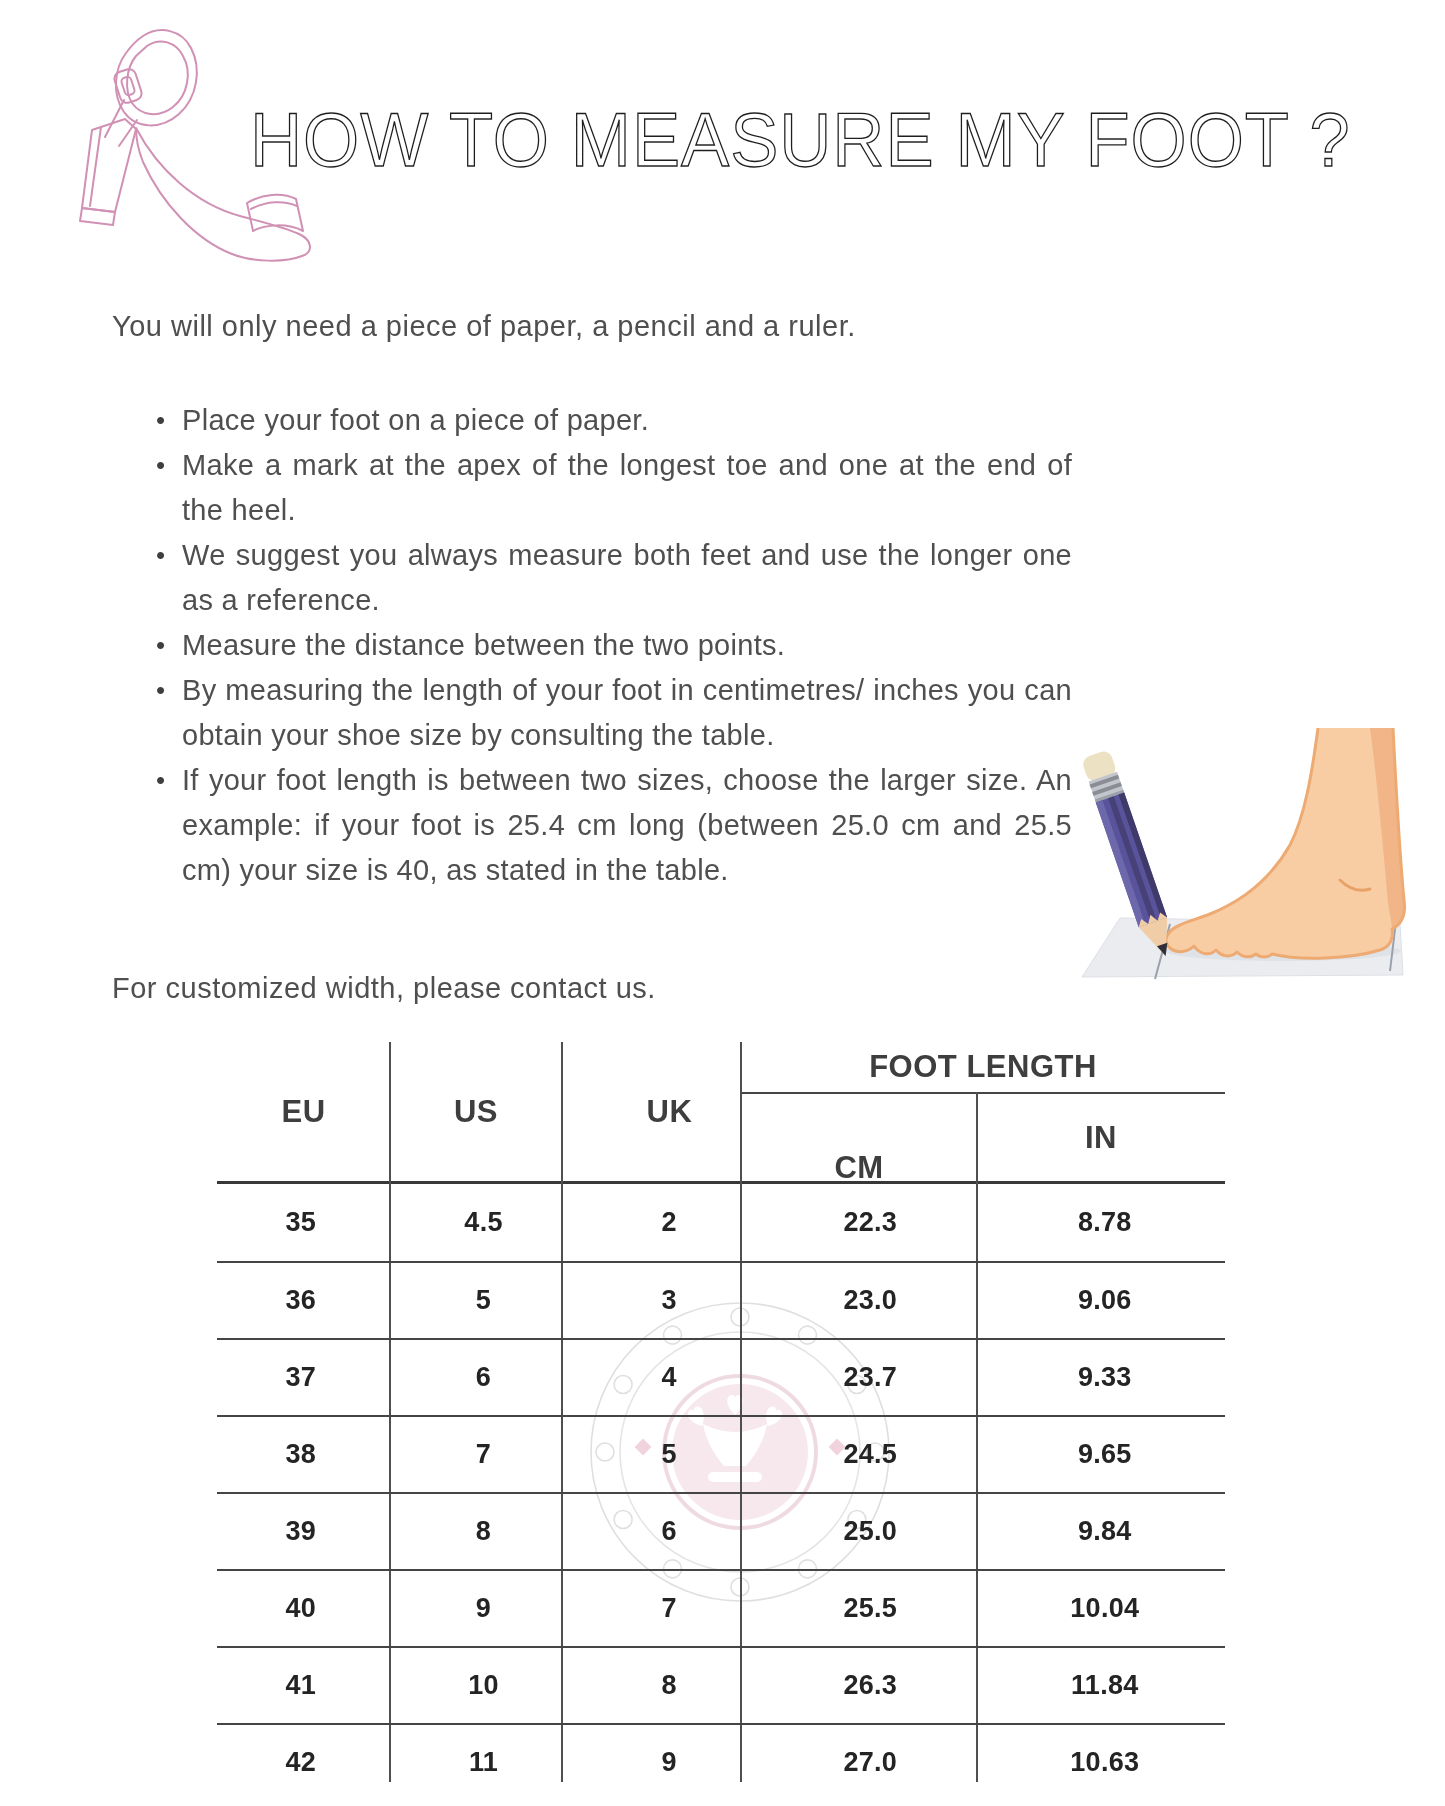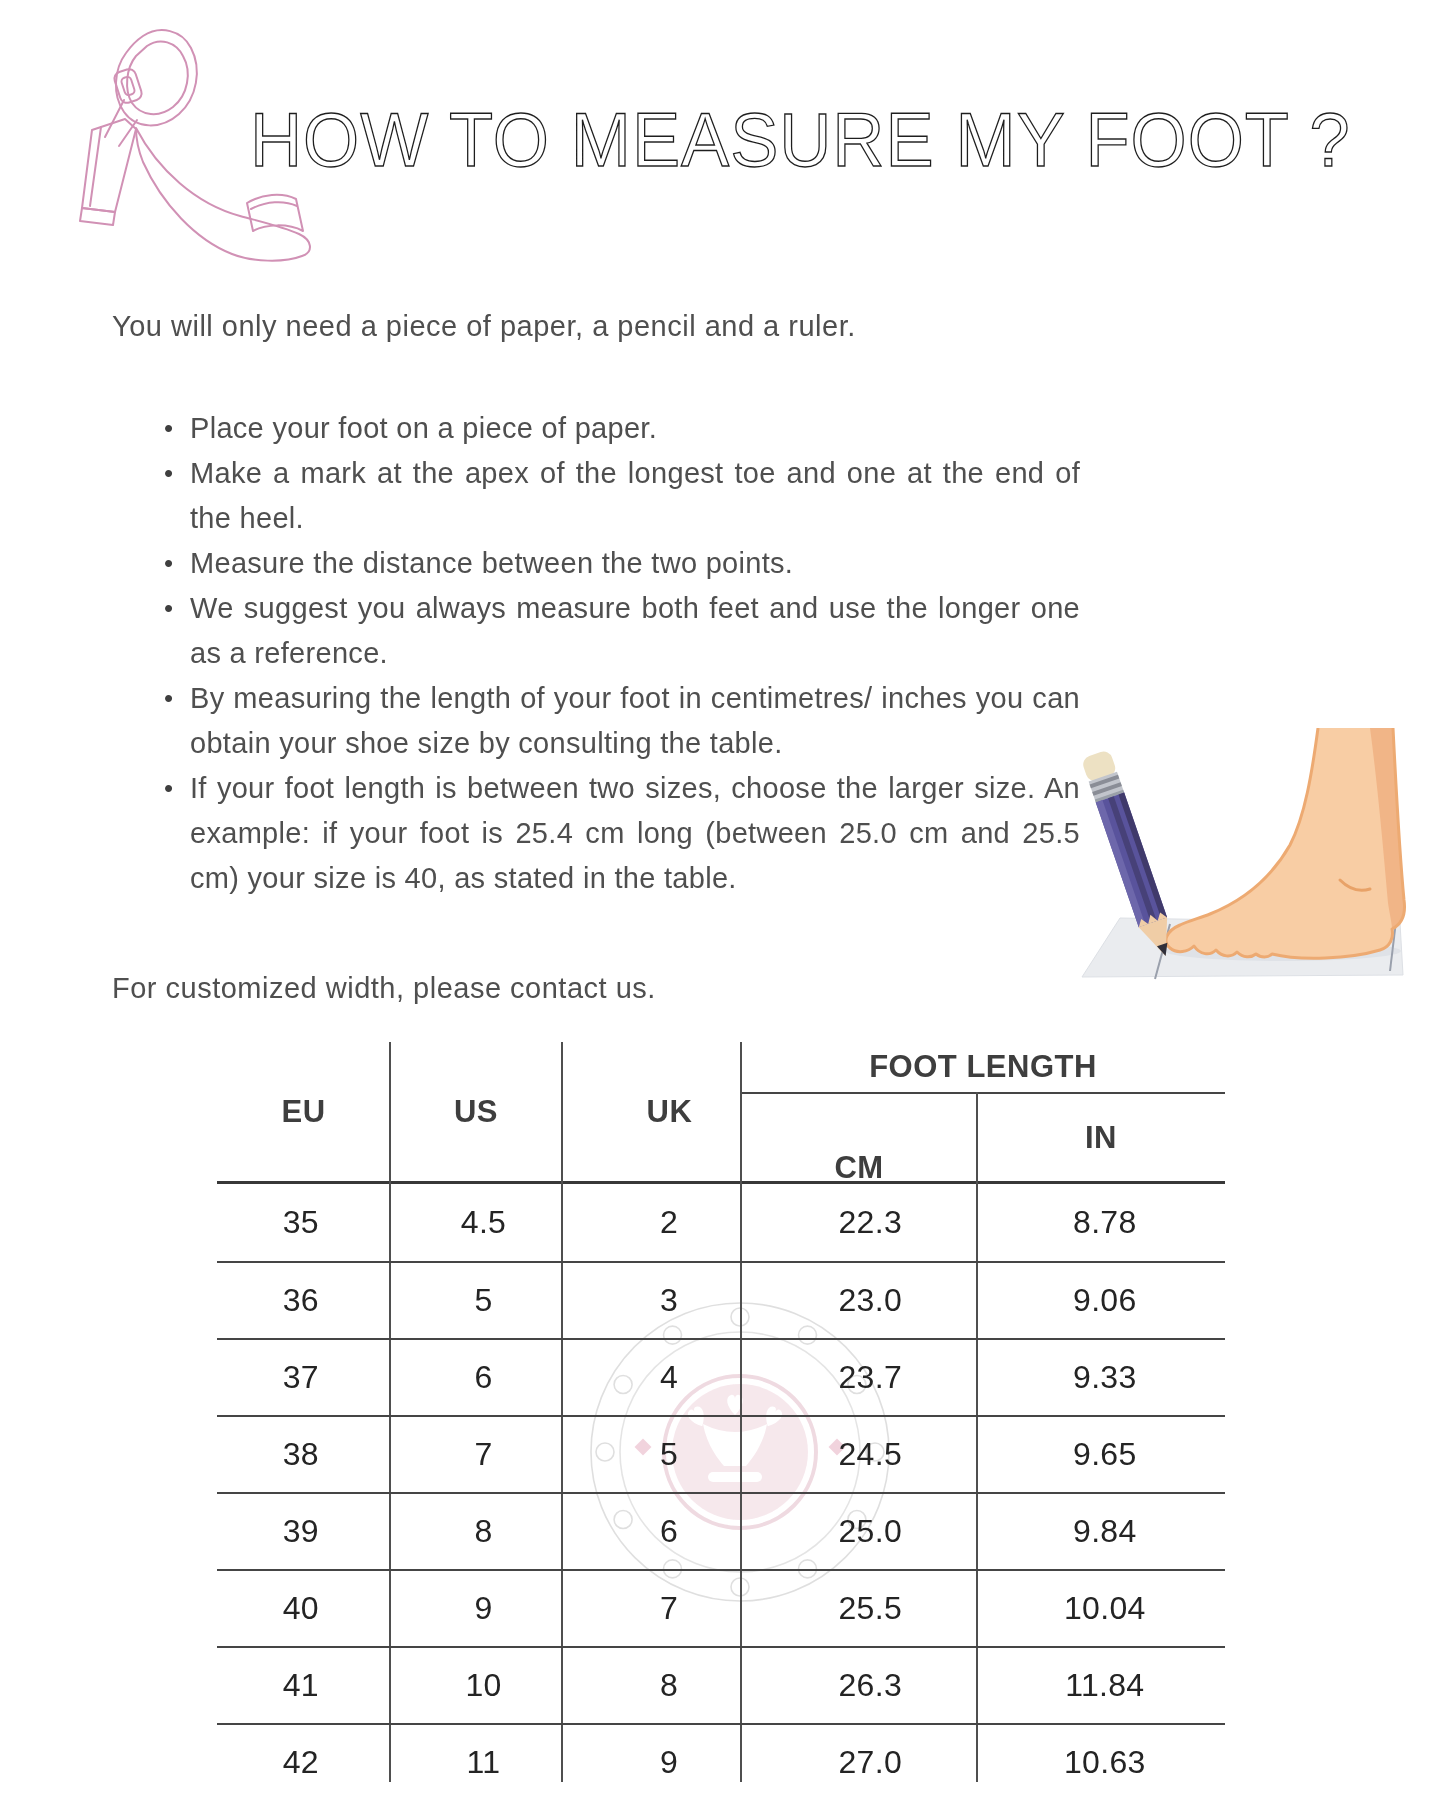--- a/index.html
+++ b/index.html
@@ -9,38 +9,38 @@
   
   .title{position:absolute;left:250px;top:98px;width:1140px;height:84px;line-height:84px;
          font-size:76px;letter-spacing:1px;white-space:nowrap;
          color:#ffffff;-webkit-text-stroke:1.35px #1e1e1e;
          transform:scaleX(0.95);transform-origin:left center;}
   @supports not (-webkit-text-stroke: 1px #000){ .title{color:#222;} }
 
   
   .intro{position:absolute;left:112px;top:310px;width:980px;
          font-size:29px;letter-spacing:.5px;color:#4f4f4f;}
-  .bullets{position:absolute;left:148px;top:390px;width:916px;margin:16px;padding:0;
+  .bullets{position:absolute;left:148px;top:390px;width:916px;margin:8px;padding:0;
            list-style:none;font-size:29px;letter-spacing:.3px;color:#4f4f4f;}
   .bullets li{position:relative;padding-left:26px;line-height:45px;text-align:justify;}
   .bullets li::before{content:"•";position:absolute;left:0;top:0;color:#3f3f3f;font-size:26px;}
   .note{position:absolute;left:112px;top:972px;width:900px;
         font-size:29px;letter-spacing:.5px;color:#4f4f4f;}
 
   
   .sizetable{position:absolute;left:217px;top:1042px;width:1008px;height:760px;}
   .hline{position:absolute;background:#454545;}
   .vline{position:absolute;width:2px;background:#4f4f4f;}
   .hdr-label{position:absolute;display:flex;align-items:center;justify-content:center;
              font-weight:bold;font-size:31px;color:#3e3e3e;letter-spacing:.5px;}
   .tbody{position:absolute;left:0;top:142px;width:1008px;}
   .trow{display:flex;height:77px;box-sizing:border-box;}
   .trow + .trow{border-top:2px solid #454545;justify-content:flex-end;}
   .tcell{display:flex;align-items:center;justify-content:center;
-         font-weight:normal;font-size:32px;color:#242424;letter-spacing:.3px;}
+         font-weight:bold;font-size:27px;color:#242424;letter-spacing:.3px;}
   .c0{width:173px;}.c1{width:204px;border-radius:25px;}.c2{width:179px;}.c3{width:236px;}.c4{width:248px;}
 
   
   .shoe-art{position:absolute;left:50px;top:12px;}
   .foot-art{position:absolute;left:1048px;top:728px;}
   .watermark{position:absolute;left:580px;top:1292px;opacity:.9;}
 </style>
 </head>
 <body>
 
@@ -71,22 +71,22 @@
     </g>
   </svg>
 
   <div class="title">HOW TO MEASURE MY FOOT ?</div>
 
   <div class="intro">You will only need a piece of paper, a pencil and a ruler.</div>
 
   <ul class="bullets">
     <li>Place your foot on a piece of paper.</li>
     <li>Make a mark at the apex of the longest toe and one at the end of the heel.</li>
+    <li>We suggest you always measure both feet and use the longer one as a reference.</li>
     <li>Measure the distance between the two points.</li>
-    <li>We suggest you always measure both feet and use the longer one as a reference.</li>
     <li>By measuring the length of your foot in centimetres/ inches you can obtain your shoe size by consulting the table.</li>
     <li>If your foot length is between two sizes, choose the larger size. An example: if your foot is 25.4 cm long (between 25.0 cm and 25.5 cm) your size is 40, as stated in the table.</li>
   </ul>
 
   <svg class="foot-art" width="400" height="290" viewBox="0 0 400 290">
 
     <polygon points="72,190 352,195 355,247 34,249" fill="#eaecef" stroke="#dde0e5" stroke-width="1"></polygon>
     <ellipse cx="235" cy="223" rx="118" ry="10" fill="#dfe2e7"></ellipse>
 
     <line x1="349" y1="185" x2="342" y2="243" stroke="#9aa0ac" stroke-width="2"></line>

